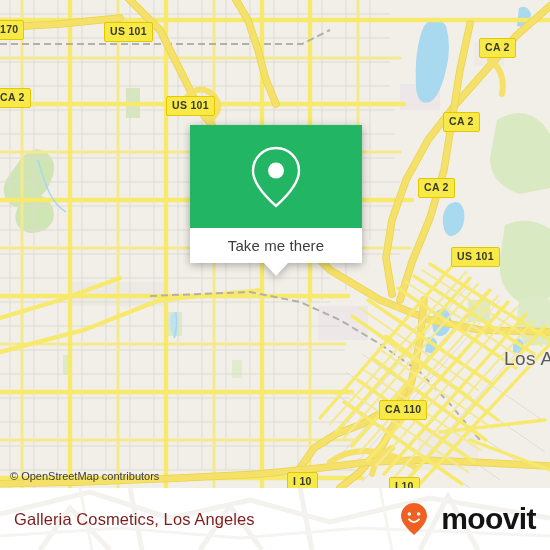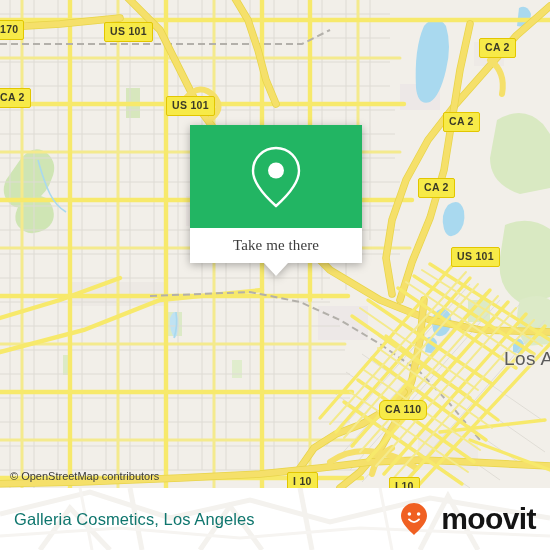--- a/index.html
+++ b/index.html
@@ -88,21 +88,20 @@
     height: 35px;
     background: #ffffff;
     display: flex;
     align-items: center;
     justify-content: center;
   }
   #popup-footer span {
     font-size: 15px;
     color: #3c3c3c;
     letter-spacing: .1px;
-    font-family: Liberation Serif, serif;
   }
   #popup-tail {
     position: absolute;
     left: 50%;
     top: 138px;
     margin-left: -12px;
     width: 0; height: 0;
     border-left: 12px solid transparent;
     border-right: 12px solid transparent;
     border-top: 13px solid #ffffff;
@@ -122,21 +121,21 @@
     position: absolute;
     left: 0; top: 0;
     opacity: 1;
   }
   #place-label {
     position: absolute;
     left: 14px;
     top: 50%;
     transform: translateY(-50%);
     font-size: 16.5px;
-    color: #0f766e;
+    color: #7f1d1d;
     white-space: nowrap;
     letter-spacing: .1px;
   }
   #moovit-logo {
     position: absolute;
     right: 14px;
     top: 50%;
     transform: translateY(-50%);
     display: flex;
     align-items: center;
@@ -375,21 +374,21 @@
     </svg>
 
     <div class="shield" style="left:-6px;  top:20px;">170</div>
     <div class="shield" style="left:104px; top:22px;">US 101</div>
     <div class="shield" style="left:-6px;  top:88px;">CA 2</div>
     <div class="shield" style="left:166px; top:96px;">US 101</div>
     <div class="shield" style="left:479px; top:38px;">CA 2</div>
     <div class="shield" style="left:443px; top:112px;">CA 2</div>
     <div class="shield" style="left:418px; top:178px;">CA 2</div>
     <div class="shield" style="left:451px; top:247px;">US 101</div>
-    <div class="shield" style="left:379px; top:400px;border-radius:6px;">CA 110</div>
+    <div class="shield" style="left:379px; top:400px;">CA 110</div>
     <div class="shield" style="left:287px; top:472px;">I 10</div>
     <div class="shield" style="left:389px; top:477px;">I 10</div>
 
     <div class="city-label" style="left:504px; top:348px;">Los A</div>
 
     <div id="attribution">© OpenStreetMap contributors</div>
 
     <div id="popup">
       <div id="popup-header">
         <svg width="58" height="66" viewBox="0 0 58 66">

